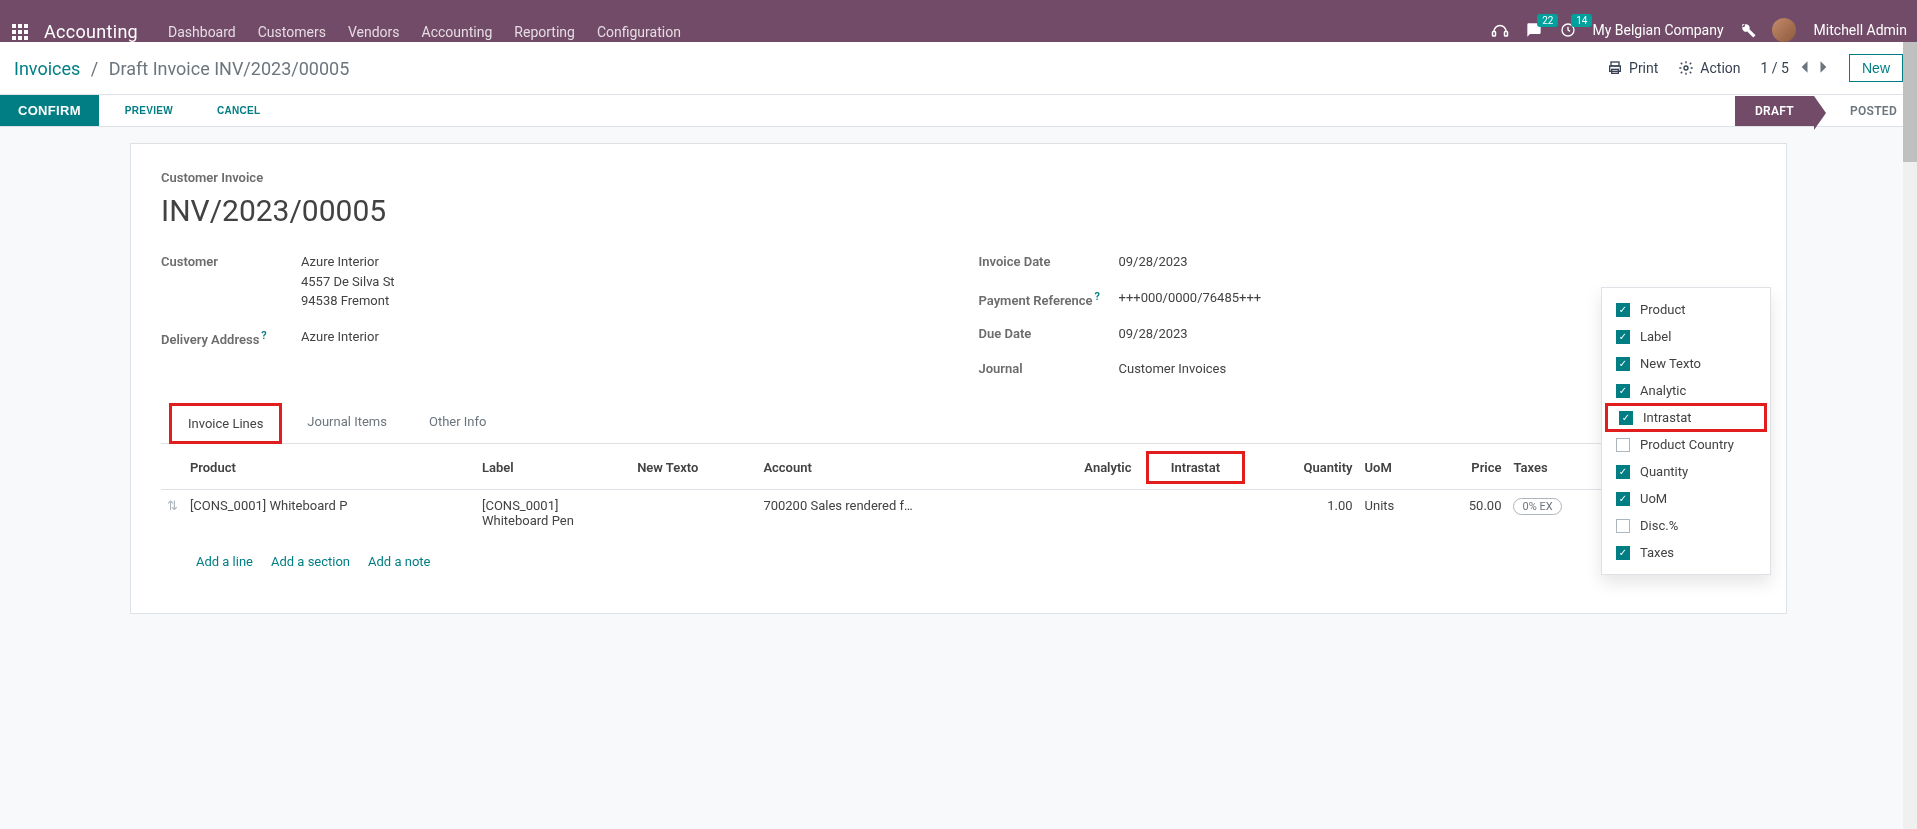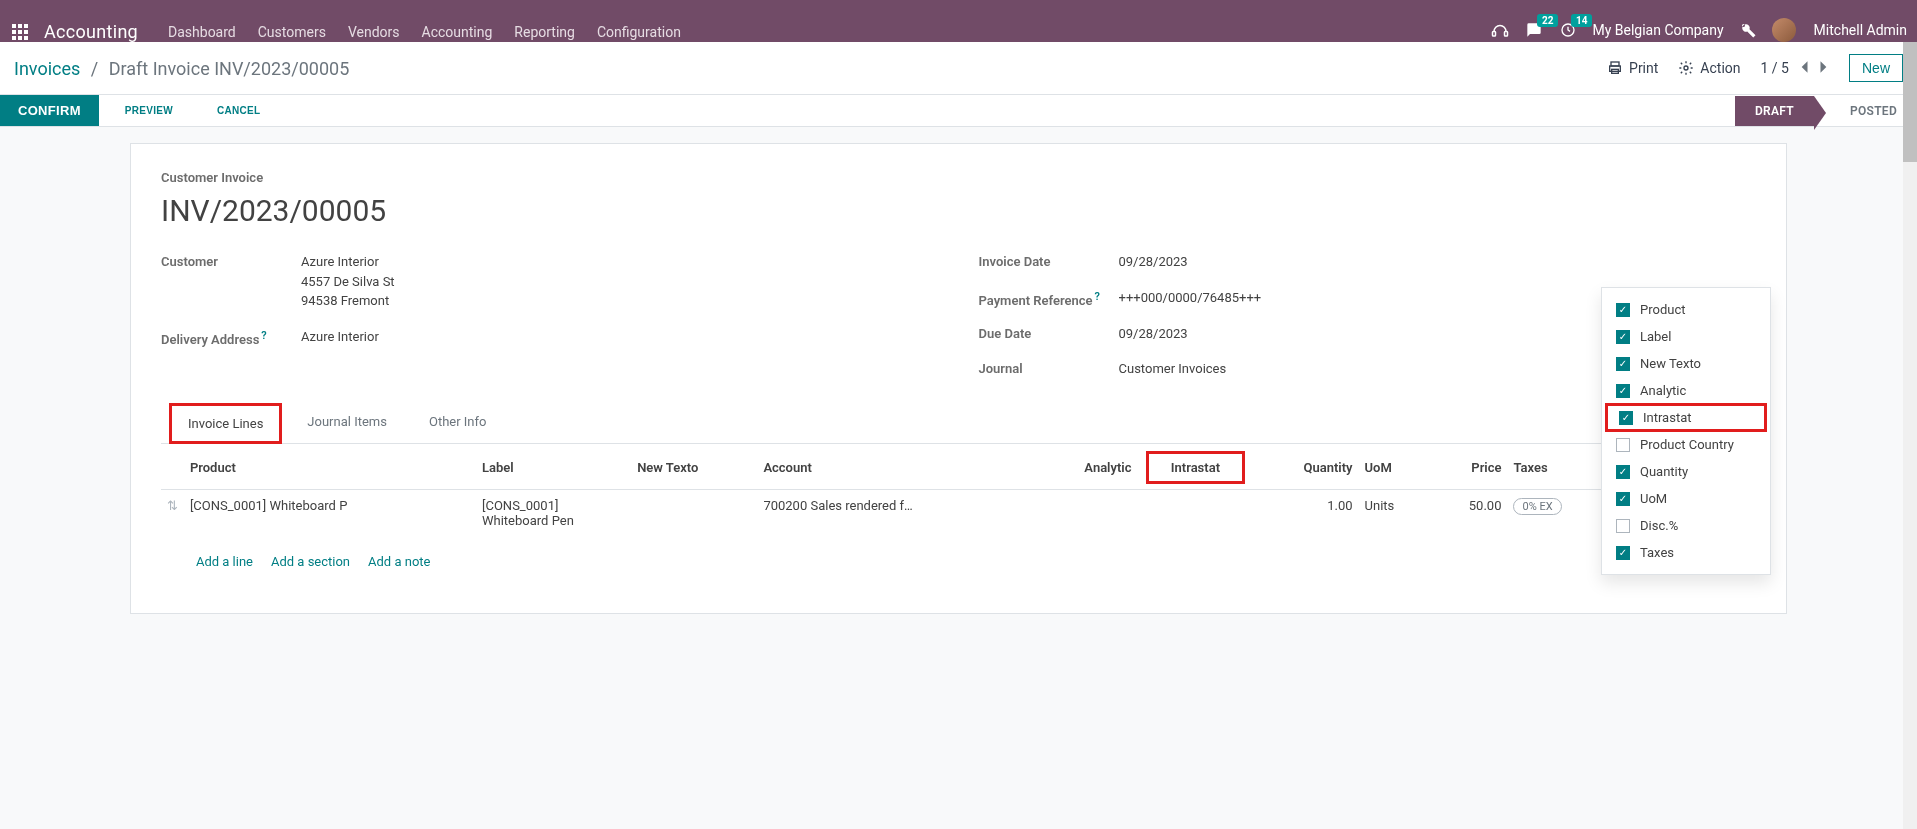--- a/index.html
+++ b/index.html
@@ -7,21 +7,21 @@
 
   
   .navbar { background: #714b67; color: #fff; height: 42px; display: flex; align-items: flex-end; padding: 0 10px; }
   .navbar-left { display: flex; align-items: center; gap: 14px; }
   .apps-icon { width: 20px; height: 20px; display: flex; align-items: center; justify-content: center; cursor: pointer; }
   .brand { font-size: 18px; font-weight: 400; letter-spacing: 0.3px; }
   .nav-items { display: flex; gap: 22px; margin-left: 16px; }
   .nav-item { color: #e6dce3; font-size: 14px; cursor: pointer; }
   .navbar-right { margin-left: auto; display: flex; align-items: center; gap: 14px; }
   .nav-icon { width: 20px; height: 20px; display: flex; align-items: center; justify-content: center; cursor: pointer; position: relative; }
-  .badge { background: #00a09d; color: #fff; font-size: 10px; padding: 1px 5px; border-radius: 3px; position: absolute; top: -6px; right: -14px; font-weight: 700; }
+  .badge { background: #00a09d; color: #fff; font-size: 10px; padding: 1px 5px; border-radius: 3px; position: absolute; top: -6px; right: -14px; font-weight: 400; }
   .company-name { font-size: 14px; color: #fff; cursor: pointer; }
   .avatar { width: 24px; height: 24px; border-radius: 50%; background: linear-gradient(135deg,#c48b6a,#8b5a3c); display: inline-block; }
   .username { font-size: 14px; color: #fff; margin-left: 4px; }
 
   
   .breadcrumb-bar { background: #fff; padding: 12px 14px; display: flex; align-items: center; border-bottom: 1px solid #dee2e6; }
   .breadcrumb { font-size: 18px; color: #6c757d; }
   .breadcrumb a { color: #017e84; text-decoration: none; }
   .breadcrumb-sep { margin: 0 6px; color: #6c757d; }
   .header-actions { margin-left: auto; display: flex; align-items: center; gap: 20px; }

